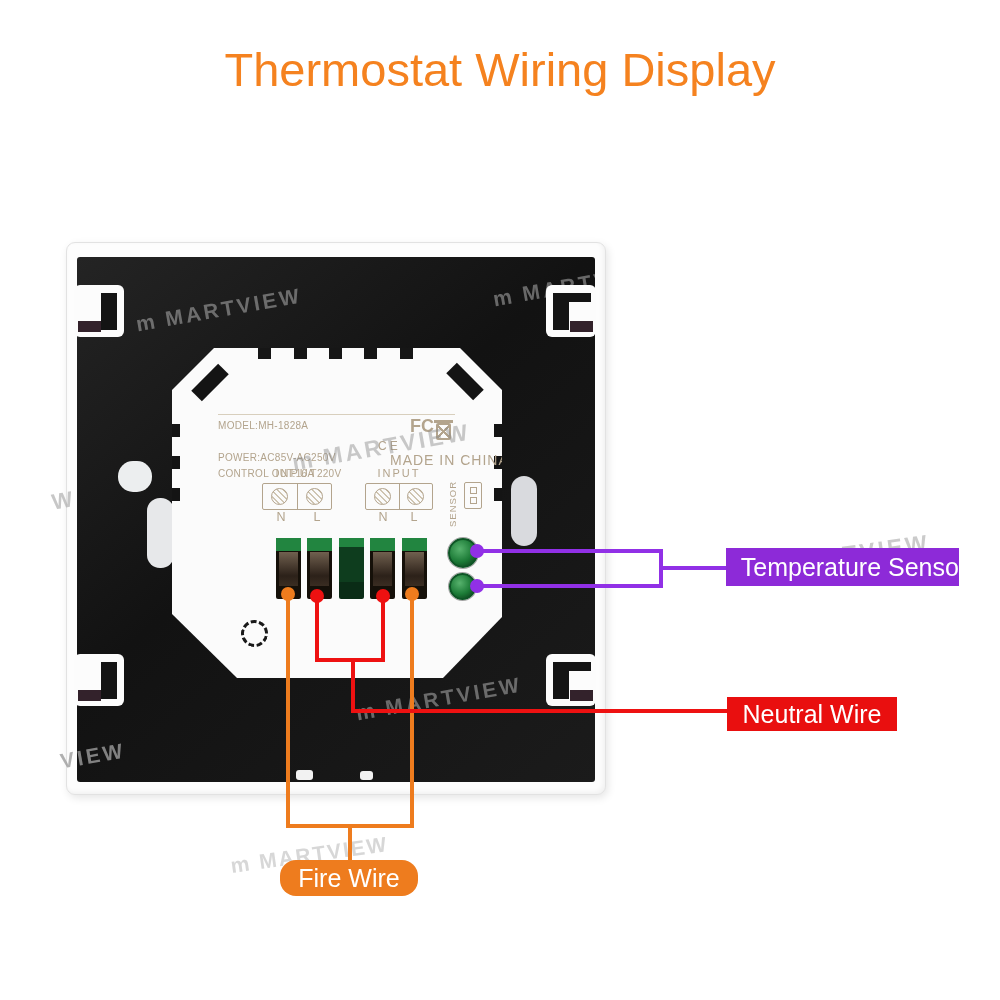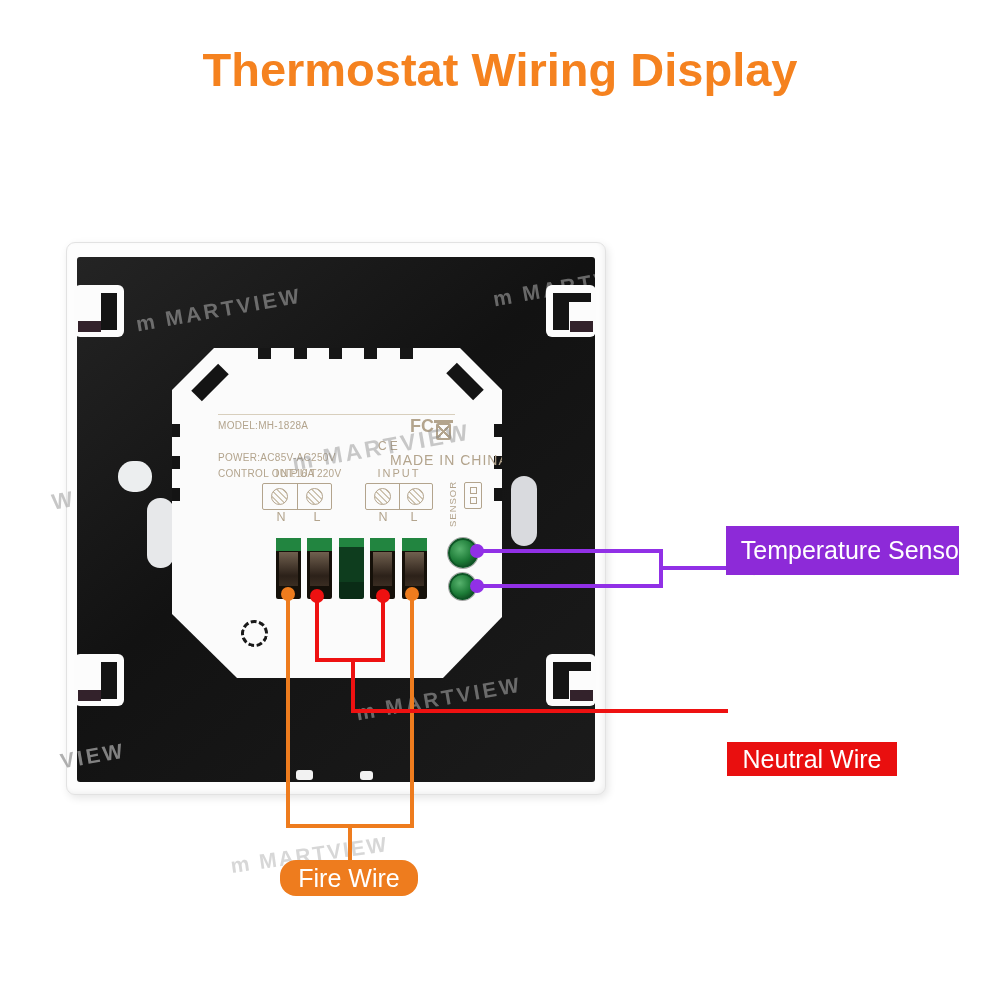--- a/index.html
+++ b/index.html
@@ -5,21 +5,21 @@
   * { margin:0; padding:0; box-sizing:border-box; }
   html,body { background:#fff; }
   .page {
     position:relative; width:1000px; height:1000px; margin:0 auto;
     background:#fff; overflow:hidden;
     font-family:"Liberation Sans", sans-serif;
   }
   
   .title {
     position:absolute; left:0; top:42px; width:100%;
-    text-align:center; font-size:47px; font-weight:bold;
+    text-align:center; font-size:47px; font-weight:normal;
     color:var(--title); letter-spacing:0;
   }
   .subtitle {
     position:absolute; left:0; top:103px; width:100%;
     text-align:center; font-size:29px; color:var(--subtitle);
   }
   
   .frame {
     position:absolute; left:66px; top:242px; width:540px; height:553px;
     background:#fdfdfd; border:1px solid #e2e2e2; border-radius:9px;
@@ -116,21 +116,21 @@
   .wire.purple { background:var(--wire-purple); }
   .dot { position:absolute; width:14px; height:14px; border-radius:50%; z-index:6; }
   .dot.orange { background:var(--wire-orange); }
   .dot.red    { background:var(--wire-red); }
   .dot.purple { background:var(--wire-purple); }
   .anno {
     position:absolute; z-index:7; color:#fff; font-size:25px;
     display:flex; align-items:center; justify-content:center; white-space:nowrap;
   }
   .anno.temp    { background:var(--label-purple); }
-  .anno.neutral { background:var(--label-red);margin-top:45px; }
+  .anno.neutral { background:var(--label-red); }
   .anno.fire    { background:var(--label-orange); }
   
   .wm { position:absolute; white-space:nowrap; font-weight:bold; transform:rotate(-10deg); z-index:5; }
   .wm .logo { font-weight:bold; margin-right:8px; }
   .wm.onpanel { color:#bdbdbd; opacity:.5; font-size:21px; letter-spacing:3px; }
   .wm.w3 { left:291px; top:434px; color:#8a8a8a; opacity:.45; font-size:23px; letter-spacing:3px; }
   .wm.w4 { left:750px; top:542px; color:#a9a9a9; opacity:.6; font-size:23px; letter-spacing:3px; transform:rotate(-8deg); }
   .wm.w5 { left:60px;  top:744px; color:#9d9d9d; opacity:.8; font-size:21px; letter-spacing:3px; z-index:5; }
   .wm.w7 { left:52px;  top:488px; color:#b0b0b0; opacity:.7; font-size:22px; }
   .wm.w8 { left:230px; top:843px; color:#bdbdbd; opacity:.6; font-size:21px; letter-spacing:2px; transform:rotate(-8deg); z-index:5; }
@@ -272,21 +272,21 @@
   <span class="dot red" style="left:310px; top:589px;"></span>
   <span class="dot red" style="left:376px; top:589px;"></span>
 
   <span class="wire purple" style="left:477px; top:549px; width:186px; height:4px;"></span>
   <span class="wire purple" style="left:477px; top:584px; width:186px; height:4px;"></span>
   <span class="wire purple" style="left:659px; top:549px; width:4px; height:39px;"></span>
   <span class="wire purple" style="left:659px; top:566px; width:69px; height:4px;"></span>
   <span class="dot purple" style="left:470px; top:544px;"></span>
   <span class="dot purple" style="left:470px; top:579px;"></span>
 
-  <div class="anno temp" style="left:726px; top:526px; width:233px; height:49px;padding-left:23px;">Temperature Sensor</div>
+  <div class="anno temp" style="left:726px; top:548px; width:233px; height:38px;padding-left:23px;">Temperature Sensor</div>
   <div class="anno neutral" style="left:727px; top:697px; width:170px; height:34px;">Neutral Wire</div>
   <div class="anno fire" style="left:280px; top:860px; width:138px; height:36px;border-radius:16px;">Fire Wire</div>
 
   <div class="wm w3">
     <span class="logo">m</span><span>MARTVIEW</span>
   </div>
   <div class="wm w4">
     <span class="logo">m</span><span>MARTVIEW</span>
   </div>
   <div class="wm w5">VIEW</div>

